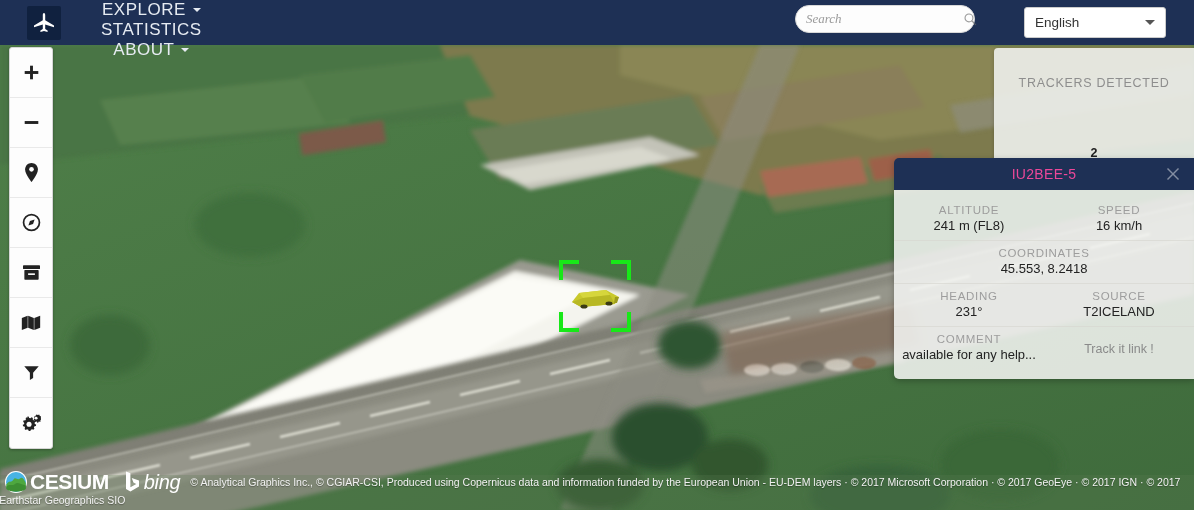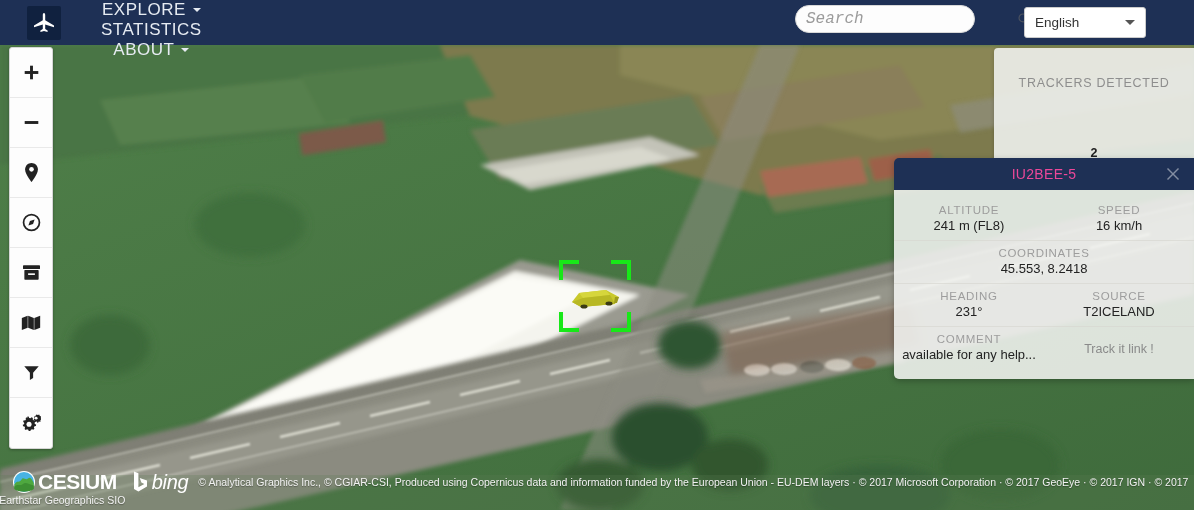--- a/index.html
+++ b/index.html
@@ -54,30 +54,30 @@
   .search-box {
     width: 180px; height: 28px;
     background: #fdfdfd;
     border-radius: 14px;
     border: 1px solid #d8d8d8;
     display: flex; align-items: center;
     padding: 0 10px;
   }
   .search-box input {
     border: none; outline: none; background: transparent;
-    font-family: Liberation Mono, monospace;
-    font-size: 16px; color: #555;
+    font-family: Liberation Serif, serif;
+    font-size: 13px; color: #555;
     flex: 1; font-style: italic;
   }
   .search-box input::placeholder { color: #9b9b9b; font-style: italic; }
   .search-icon { width: 14px; height: 14px; flex: 0 0 auto; opacity: 0.65; }
 
   .lang-select {
     position: absolute; left: 1024px; top: 7px;
-    width: 122px; height: 31px;
+    width: 142px; height: 31px;
     background: #ffffff;
     border: 1px solid #ccc;
     border-radius: 3px;
     display: flex; align-items: center;
     padding: 0 10px;
     cursor: pointer;
   }
   .lang-label { font-size: 13.5px; color: #333; flex: 1; }
   .lang-caret {
     width: 0; height: 0;
@@ -226,21 +226,21 @@
   .attribution {
     position: absolute; left: 0; bottom: 0;
     width: 1194px;
     padding: 2px 0 4px 0;
     z-index: 55;
     pointer-events: none;
   }
   .attr-line1 {
     display: flex; align-items: center;
     height: 22px;
-    padding-left: 12px;
+    padding-left: 4px;
   }
   .cesium-logo { display: flex; align-items: center; }
   .cesium-word {
     color: #ffffff;
     font-size: 21px;
     font-weight: bold;
     letter-spacing: -0.5px;
     margin-left: 2px;
     font-family: "Liberation Sans", sans-serif;
   }

